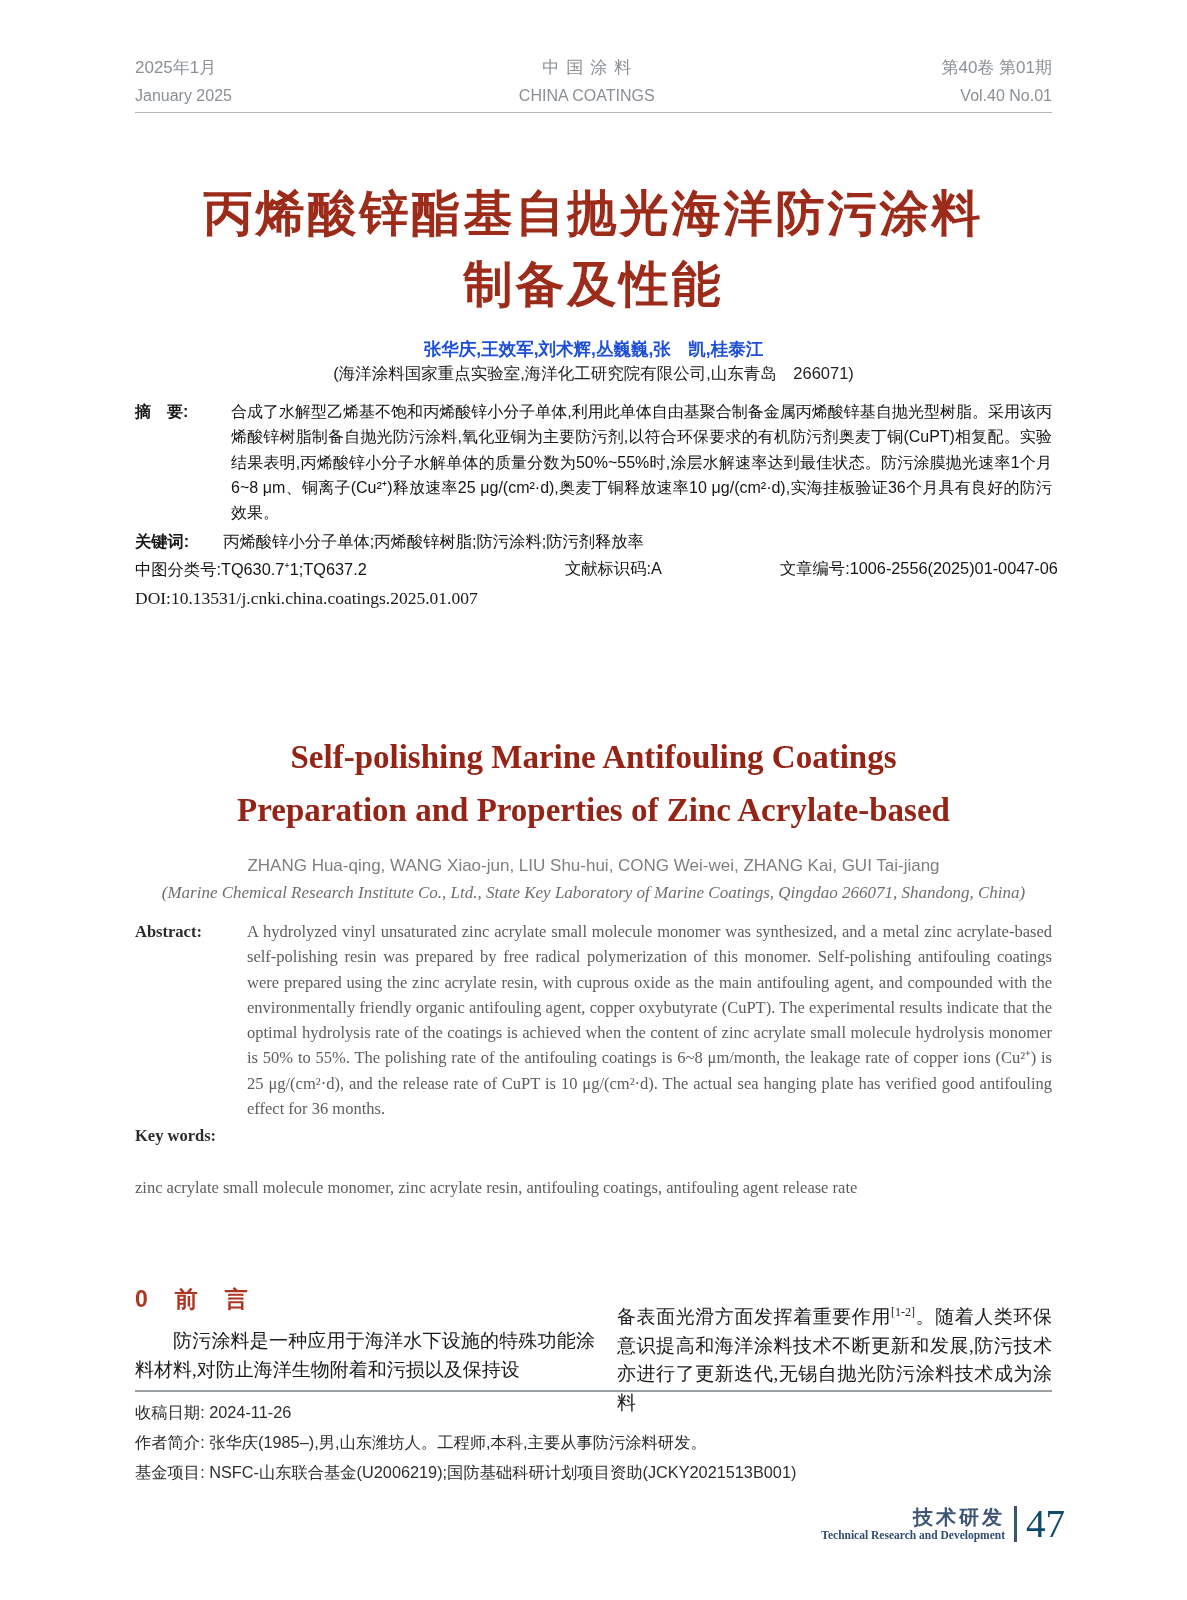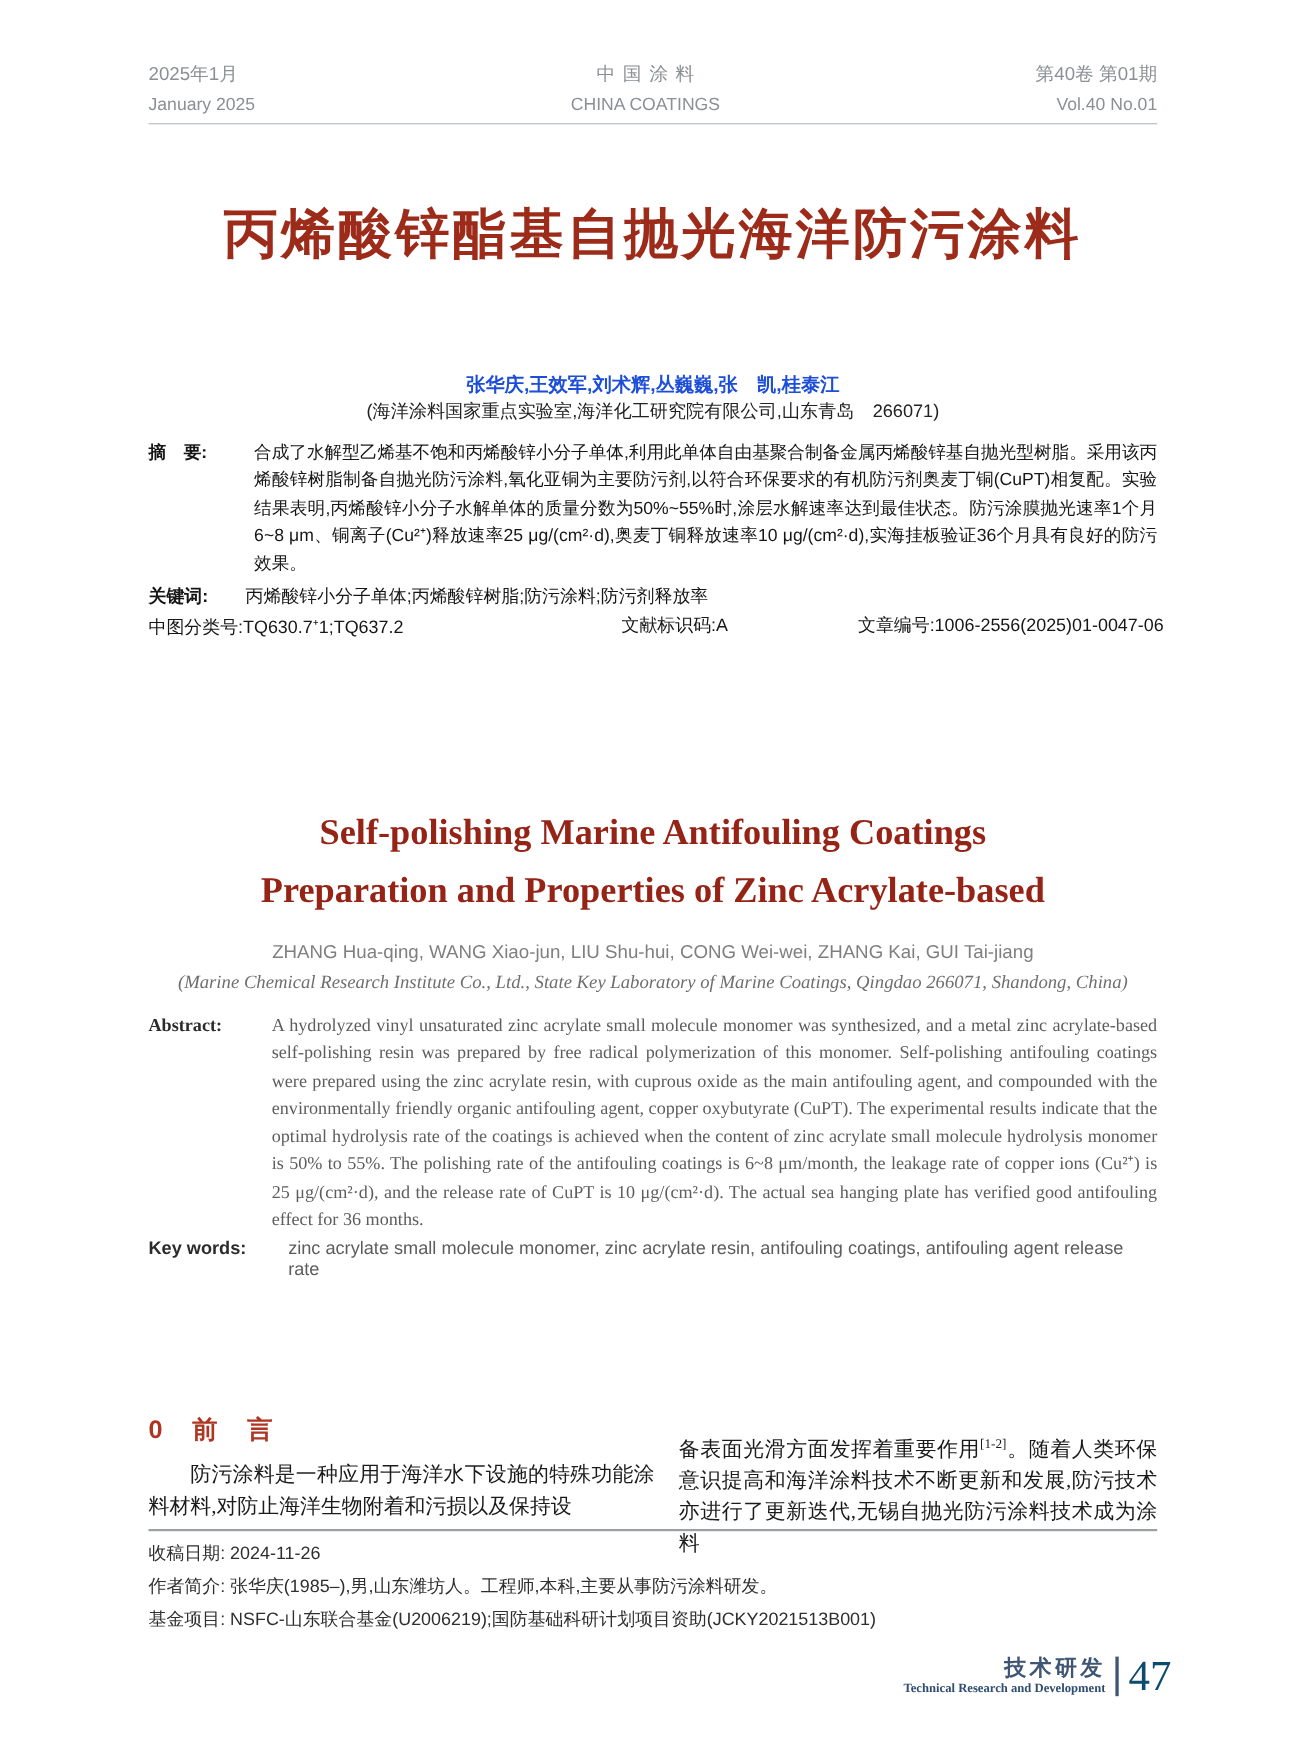--- a/index.html
+++ b/index.html
@@ -84,21 +84,21 @@
   
   .abstract-en {
     position:absolute; top:919px; left:135px; width:917px;
     font-family:"Liberation Serif", serif; font-size:16.5px; line-height:25.3px;
     color:#5d5d5d;
   }
   .abstract-en .hang-label { width:80px; font-weight:bold; color:#2b2b2b; }
   .abstract-en .hang-text { text-align:justify; }
   .kw-en {
     position:absolute; top:1126px; left:135px; width:917px;
-    font-family:Liberation Sans, sans-serif; font-size:16.5px; color:#5d5d5d;
+    font-family:Liberation Serif, serif; font-size:16.5px; color:#5d5d5d;flex-direction:column;
   }
   .kw-en .hang-label { font-weight:bold; color:#2b2b2b; margin-right:6px; }
   
   .intro {
     position:absolute; top:1284px; left:135px; width:917px;
     display:flex; gap:22px;
   }
   .intro-left { width:460px; }
   .intro-right { width:435px; }
   .intro-heading {
@@ -156,40 +156,42 @@
     </div>
     <div class="h-col h-right">
       <span>第40卷 第01期</span>
       <span class="h-en">Vol.40  No.01</span>
     </div>
   </div>
   <div class="header-rule"></div>
 
   <h1 class="title-cn">
     <span class="ln">丙烯酸锌酯基自抛光海洋防污涂料</span>
+    <span class="ln">制备及性能</span>
   </h1>
   <div class="authors-cn">张华庆,王效军,刘术辉,丛巍巍,张　凯,桂泰江</div>
   <div class="affil-cn">(海洋涂料国家重点实验室,海洋化工研究院有限公司,山东青岛　266071)</div>
 
   <div class="abstract-cn hang">
     <span class="hang-label">摘　要:</span>
     <span class="hang-text">合成了水解型乙烯基不饱和丙烯酸锌小分子单体,利用此单体自由基聚合制备金属丙烯酸锌基自抛光型树脂。采用该丙烯酸锌树脂制备自抛光防污涂料,氧化亚铜为主要防污剂,以符合环保要求的有机防污剂奥麦丁铜(CuPT)相复配。实验结果表明,丙烯酸锌小分子水解单体的质量分数为50%~55%时,涂层水解速率达到最佳状态。防污涂膜抛光速率1个月6~8 μm、铜离子(Cu²⁺)释放速率25 μg/(cm²·d),奥麦丁铜释放速率10 μg/(cm²·d),实海挂板验证36个月具有良好的防污效果。</span>
   </div>
 
   <div class="kw-cn hang">
     <span class="hang-label">关键词:</span>
     <span class="hang-text">丙烯酸锌小分子单体;丙烯酸锌树脂;防污涂料;防污剂释放率</span>
   </div>
 
   <div class="class-row">
     <span class="class-item class-clc"><span>中图分类号:</span><span>TQ630.7⁺1;TQ637.2</span></span>
     <span class="class-item class-doc"><span>文献标识码:</span><span>A</span></span>
     <span class="class-item class-id"><span>文章编号:</span><span>1006-2556(2025)01-0047-06</span></span>
   </div>
 
+  <div class="doi">DOI:10.13531/j.cnki.china.coatings.2025.01.007</div>
 
   <h2 class="title-en">
     <span class="ln">Self-polishing Marine Antifouling Coatings</span>
     <span class="ln">Preparation and Properties of Zinc Acrylate-based</span>
   </h2>
   <div class="authors-en">ZHANG Hua-qing, WANG Xiao-jun, LIU Shu-hui, CONG Wei-wei, ZHANG Kai, GUI Tai-jiang</div>
   <div class="affil-en">(Marine Chemical Research Institute Co., Ltd., State Key Laboratory of Marine Coatings, Qingdao 266071, Shandong, China)</div>
 
   <div class="abstract-en hang">
     <span class="hang-label">Abstract:</span>

